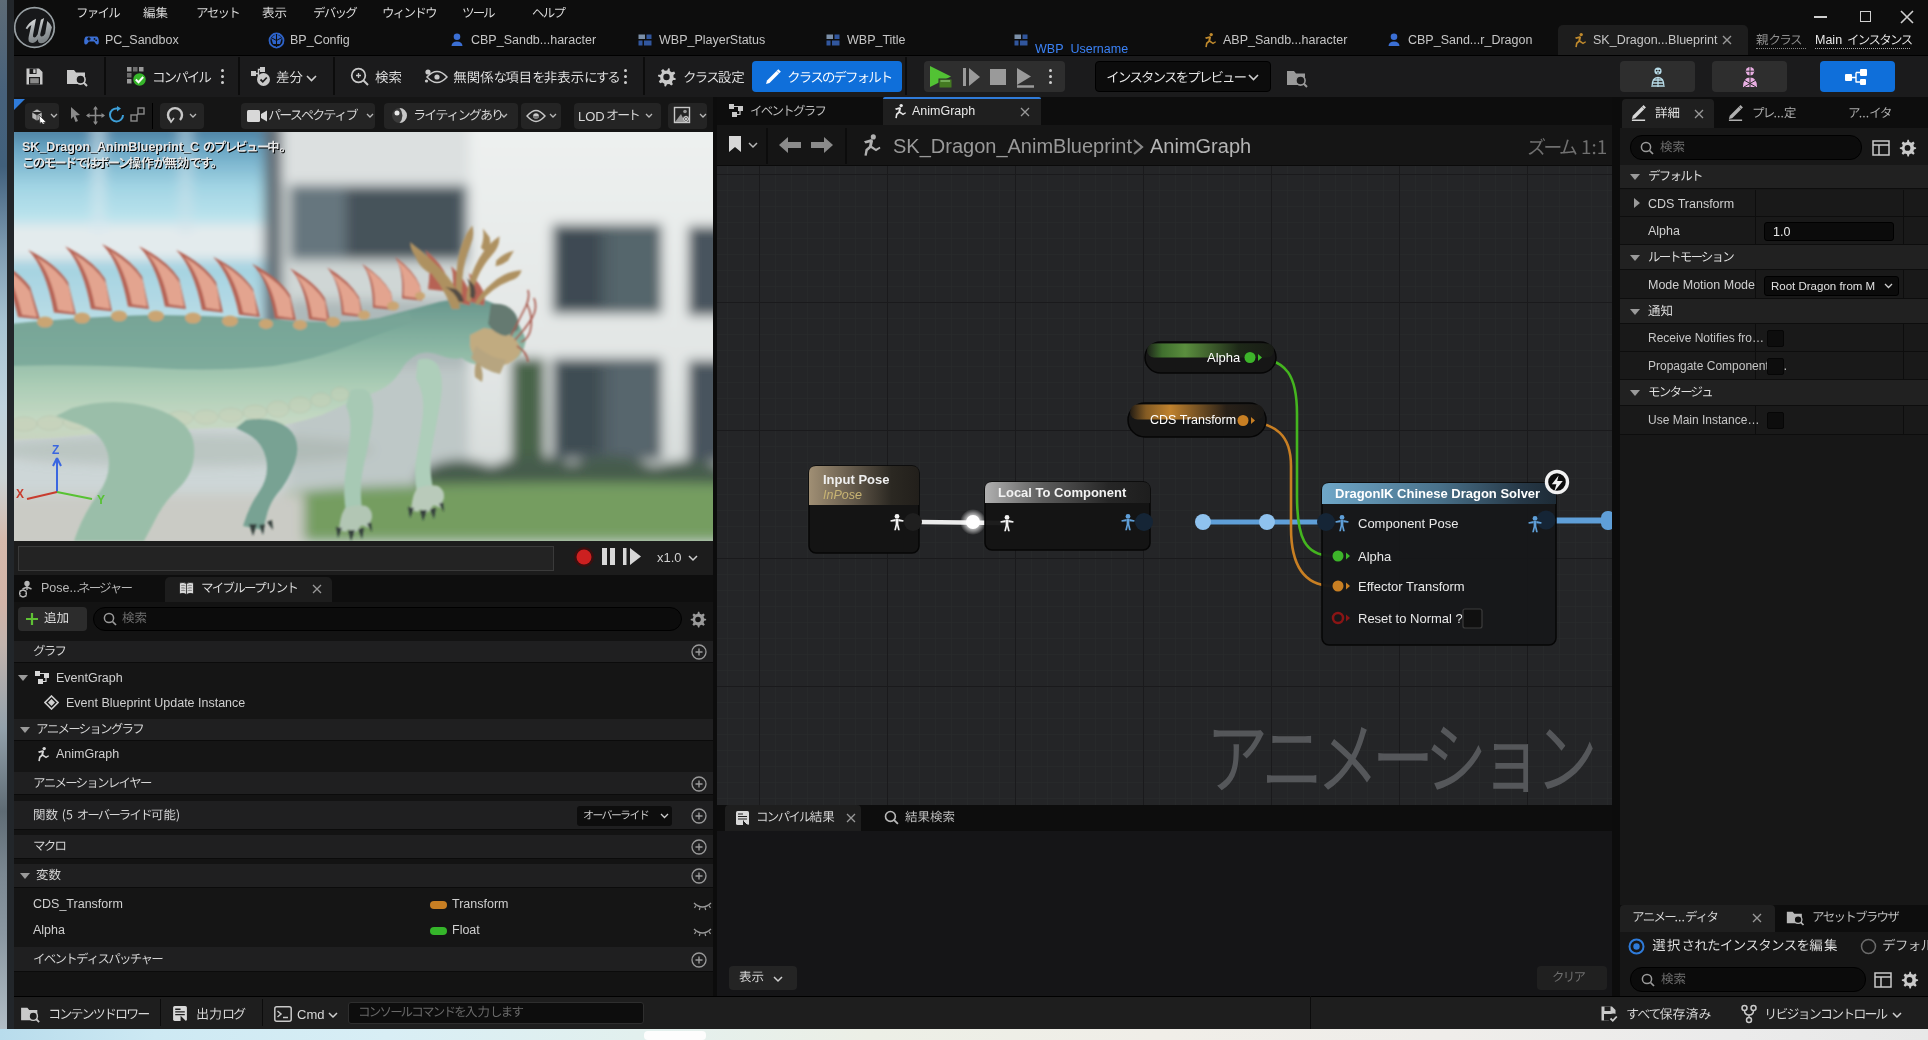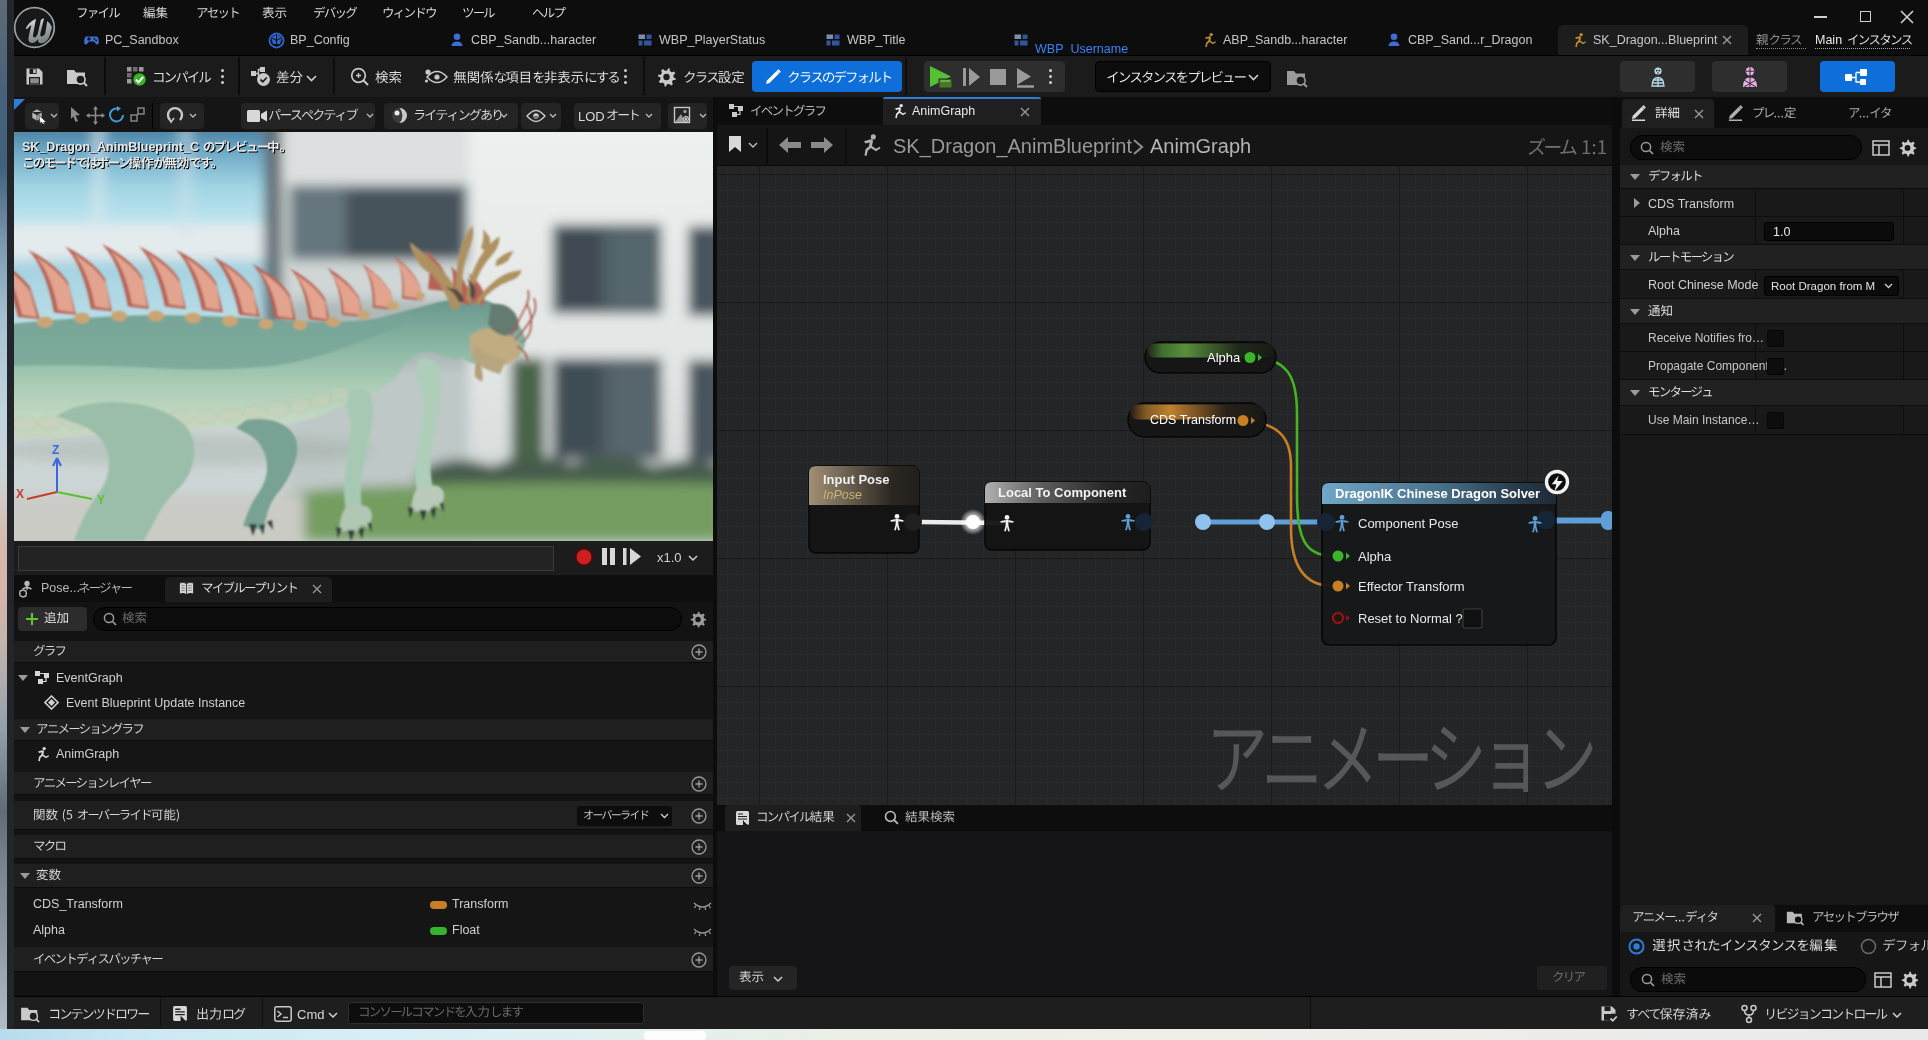--- a/index.html
+++ b/index.html
@@ -1567,21 +1567,21 @@
         <use href="#q14" x="425"></use>
         <use href="#q58" x="527.5"></use>
         <use href="#q59" x="635"></use>
         <use href="#q11" x="742.5"></use>
       </g>
     </svg>
   </div>
 <div style="position:absolute;left:1620px;top:270px;width:308px;height:29px;background:#191919;border-bottom:1px solid #0d0d0d"></div>
 <div style="position:absolute;left:1755px;top:270px;width:1px;height:29px;background:#0d0d0d"></div>
 <div style="position:absolute;left:1903px;top:270px;width:1px;height:29px;background:#0d0d0d"></div>
-<div style="position:absolute;left:1648px;top:278px;font-family:'Liberation Sans',sans-serif;font-size:12.5px;color:#cfcfcf;white-space:nowrap">Root Chinese Mode</div>
+<div style="position:absolute;left:1648px;top:278px;font-family:'Liberation Sans',sans-serif;font-size:12.5px;color:#cfcfcf;white-space:nowrap">Mode Motion Mode</div>
 <div style="position:absolute;left:1764px;top:276px;width:135px;height:20px;background:#0b0b0b;border:1px solid #000;border-radius:3px"></div>
 <div style="position:absolute;left:1771px;top:280px;font-family:'Liberation Sans',sans-serif;font-size:11.5px;color:#e0e0e0;white-space:nowrap">Root Dragon from M</div>
 <svg class="abs" style="left:1884px;top:283px" width="9" height="6">
     <path d="M1 1 L4.5 4.5 L8 1" stroke="#cfcfcf" stroke-width="1.3" fill="none"></path>
   </svg>
 <div style="position:absolute;left:1620px;top:299px;width:308px;height:25px;background:#212121;border-bottom:1px solid #0d0d0d"></div>
 <svg class="abs" style="left:1630px;top:308px" width="10" height="8">
     <path d="M0 1 H10 L5 7 Z" fill="#9a9a9a"></path>
   </svg>
 <div style="position:absolute;left:1648px;top:304px;">

